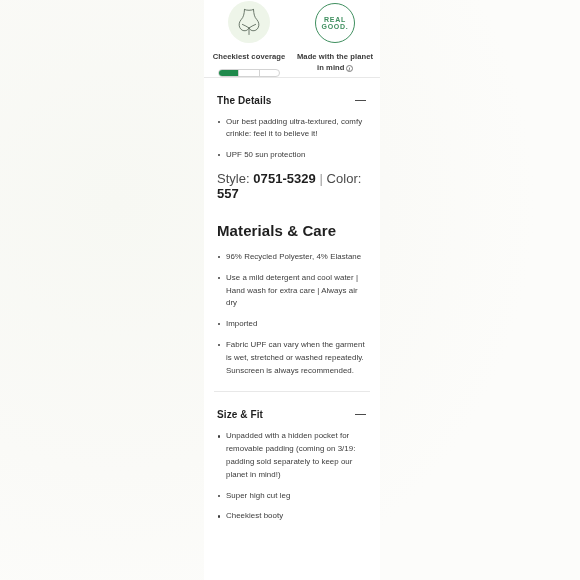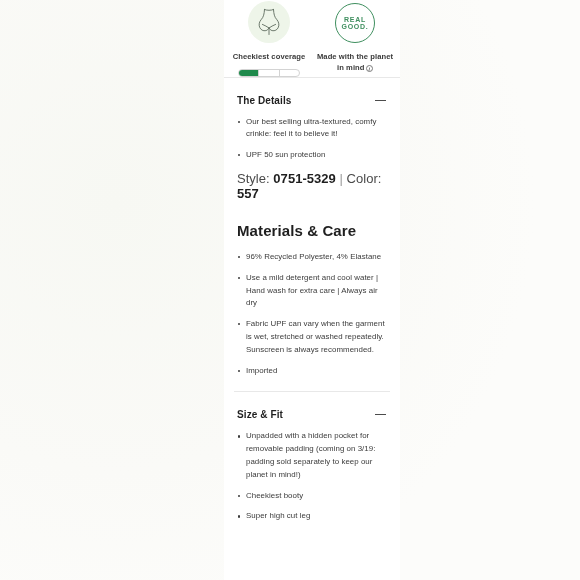--- a/index.html
+++ b/index.html
@@ -21,21 +21,21 @@
     position: absolute;
     inset: 0;
     background:
       radial-gradient(circle at 20% 35%, #f7f8f3 0%, #fafaf7 45%, #fcfcfa 70%),
       linear-gradient(115deg, #f8f9f4 0%, #fcfcfa 55%, #ffffff 100%);
   }
 
   
   #detail-panel {
     position: absolute;
-    left: 224px;
+    left: 204px;
     top: 0;
     width: 176px;
     height: 580px;
     background: #ffffff;
     color: #2d2d2d;
   }
 
   
   .badges-row {
     display: flex;
@@ -250,50 +250,50 @@
   <div class="divider full"></div>
 
   <div class="section">
 
     <div class="section-head">
       <div class="section-title">The Details</div>
       <div class="minus-icon"></div>
     </div>
 
     <ul class="bullets">
-      <li>Our best selling ultra-textured, comfy crinkle: feel it to believe it!</li>
+      <li>Our best padding ultra-textured, comfy crinkle: feel it to believe it!</li>
       <li>UPF 50 sun protection</li>
     </ul>
 
     <div class="style-line"><span>Style:</span>
       <b>0751-5329</b>
       <span class="style-sep">|</span>
       <span>Color:</span>
       <b>557</b>
     </div>
 
     <div class="sub-title">Materials &amp; Care</div>
 
     <ul class="bullets pad-bottom">
       <li>96% Recycled Polyester, 4% Elastane</li>
       <li>Use a mild detergent and cool water | Hand wash for extra care | Always air dry</li>
+      <li>Imported</li>
       <li>Fabric UPF can vary when the garment is wet, stretched or washed repeatedly. Sunscreen is always recommended.</li>
-      <li>Imported</li>
     </ul>
   </div>
 
   <div class="divider"></div>
 
   <div class="section">
 
     <div class="section-head">
       <div class="section-title">Size &amp; Fit</div>
       <div class="minus-icon"></div>
     </div>
 
     <ul class="bullets">
       <li>Unpadded with a hidden pocket for removable padding (coming on 3/19: padding sold separately to keep our planet in mind!)</li>
+      <li>Super high cut leg</li>
       <li>Cheekiest booty</li>
-      <li>Super high cut leg</li>
     </ul>
   </div>
 
 </div>
 
 </body></html>

